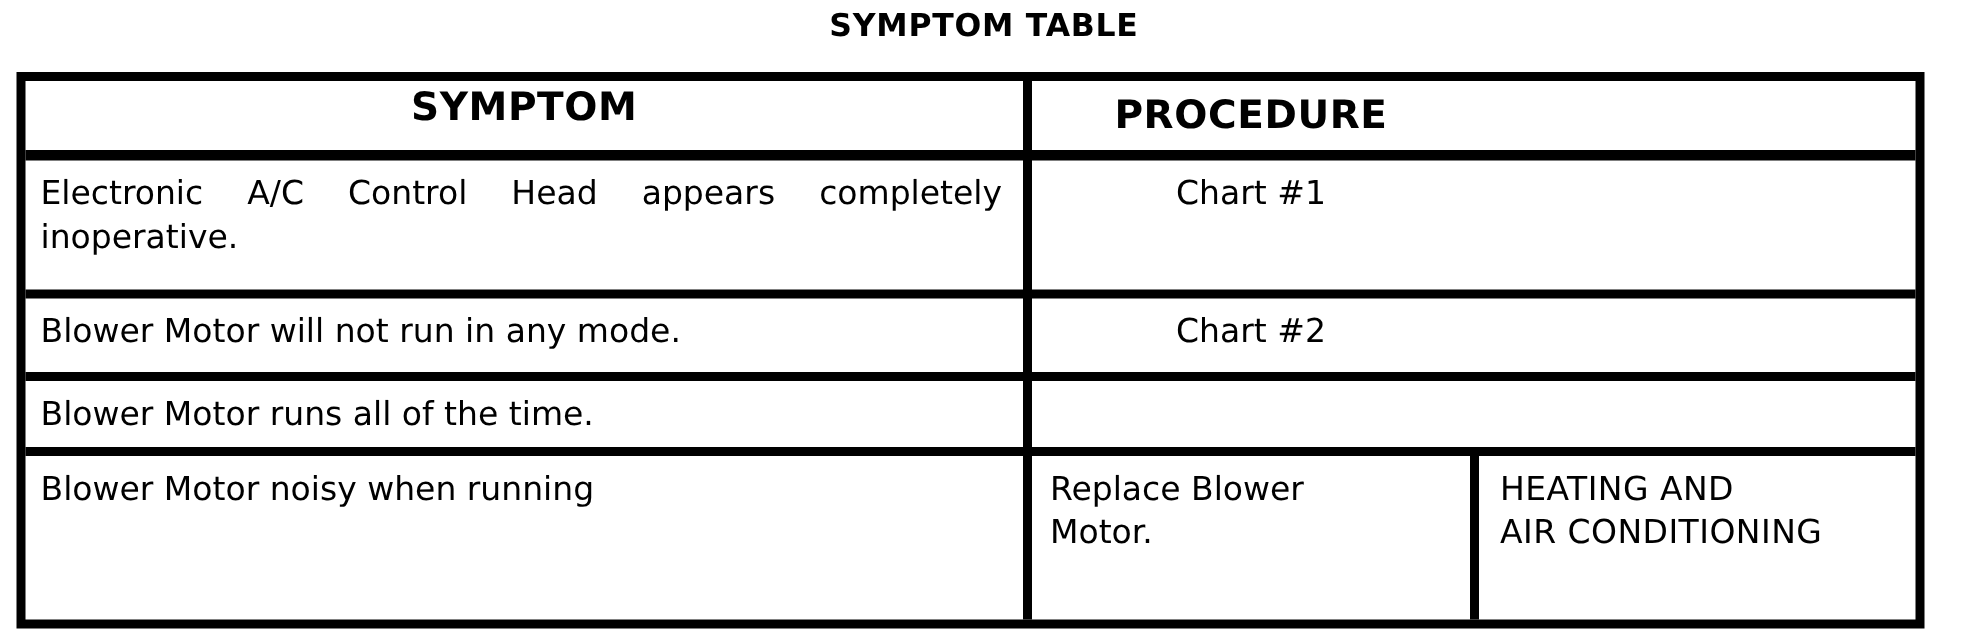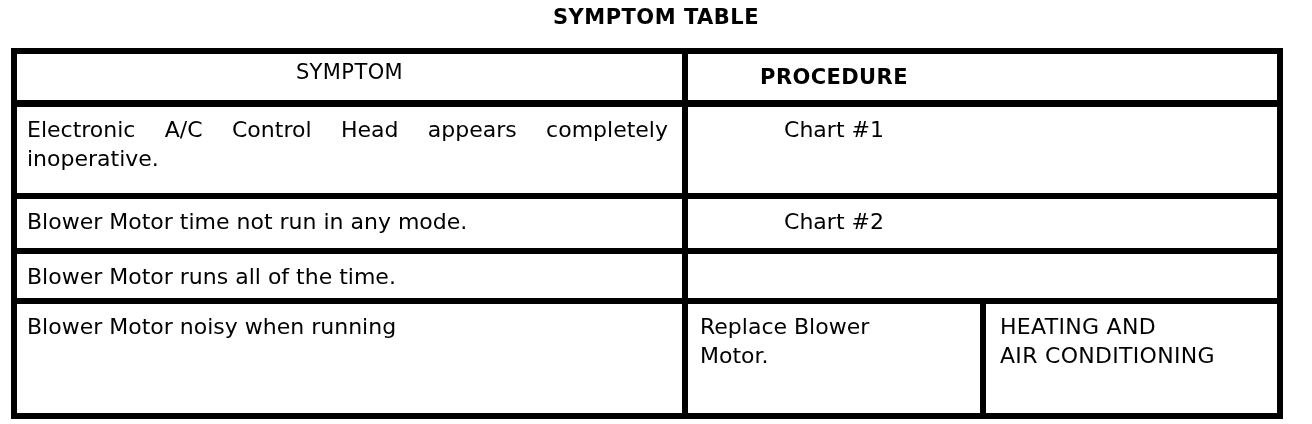--- a/index.html
+++ b/index.html
@@ -80,34 +80,34 @@
   
   .hdr-symptom {
     position: absolute;
     left: 0;
     top: 0;
     width: 665px;
     height: 36px;
     display: flex;
     align-items: center;
     justify-content: center;
-    font-size: 21px;
-    font-weight: normal;
+    font-size: 26px;
+    font-weight: bold;
     letter-spacing: 0.4px;
   }
   .hdr-procedure {
     position: absolute;
     left: 671px;
     top: 0;
     width: 292px;
     height: 46px;
     display: flex;
     align-items: center;
     justify-content: center;
-    font-size: 21px;
+    font-size: 26px;
     font-weight: bold;
     letter-spacing: 0.4px;
   }
 
   
   .cell {
     position: absolute;
     box-sizing: border-box;
     font-size: 22px;
     line-height: 29px;
@@ -171,21 +171,21 @@
 
     <div class="hdr-symptom">SYMPTOM</div>
     <div class="hdr-procedure">PROCEDURE</div>
 
     <div class="cell cell-sym row-1 justified">
       <span class="line-1">Electronic A/C Control Head appears completely</span>
       <span class="line-2">inoperative.</span>
     </div>
     <div class="cell cell-proc row-1">Chart #1</div>
 
-    <div class="cell cell-sym row-2">Blower Motor time not run in any mode.</div>
+    <div class="cell cell-sym row-2">Blower Motor will not run in any mode.</div>
     <div class="cell cell-proc row-2">Chart #2</div>
 
     <div class="cell cell-sym row-3">Blower Motor runs all of the time.</div>
 
     <div class="cell cell-sym row-4">Blower Motor noisy when running</div>
     <div class="cell cell-proc left-aligned row-4">
       <span>Replace Blower</span><br>
       <span>Motor.</span>
     </div>
     <div class="cell cell-note row-4">

